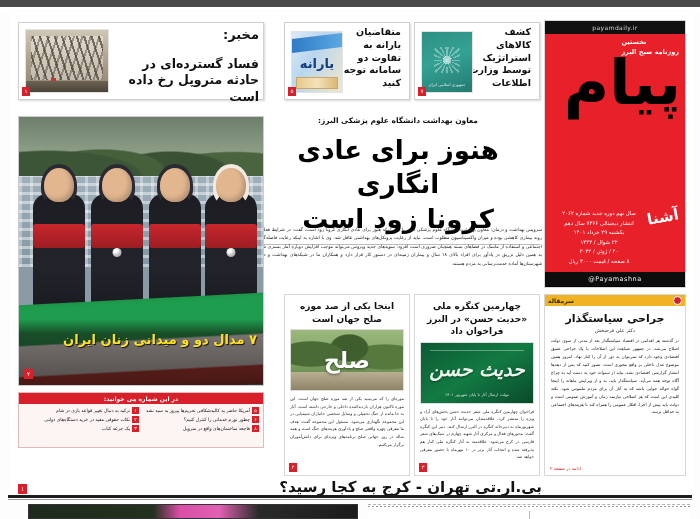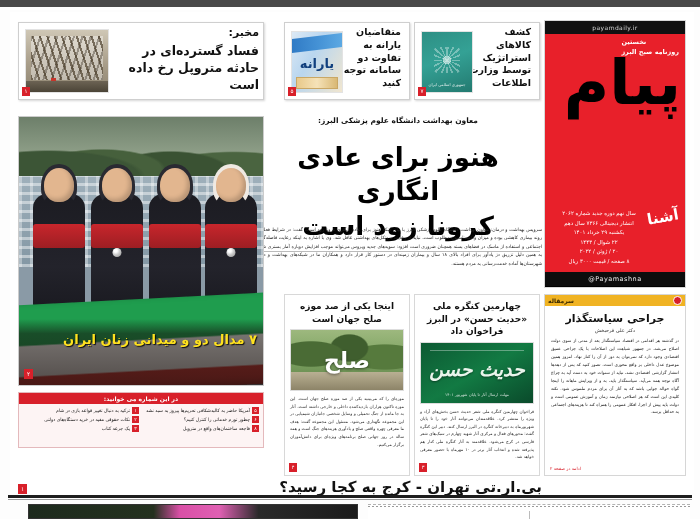--- a/index.html
+++ b/index.html
@@ -173,21 +173,21 @@
   }
   .metro .spark { position:absolute; left:30%; bottom:14%; width:5px; height:5px; background:#c8352b; }
 
   
   .lead {
     position: absolute; right: 152px; top: 104px;
     width: 288px;
     text-align: center;
   }
   .lead .over {
-    font-size: 7.5px; font-weight: bold; color: #111; margin-bottom: 15px;
+    font-size: 7.5px; font-weight: bold; color: #111; margin-bottom: 8px;
   }
   .lead h1 {
     font-size: 26px; font-weight: bold; color: #000;
     line-height: 1.32; letter-spacing: -.3px;
   }
   .lead .rule {
     margin: 8px auto 0; width: 284px; height: 1px; background: #bbb;
   }
 
   
@@ -495,21 +495,21 @@
       <div class="thumb yaraneh" style="left:6px; top:8px; width:52px; height:62px;">
         <div class="blue-band"></div>
         <div class="word">یارانه</div>
         <div class="bills"></div>
       </div>
       <div class="pgnum">۵</div>
     </div>
 
     <div class="teaser" style="left:8px; top:10px; width:246px; height:78px;">
       <div class="t-text" style="right:4px; width:150px; font-size:12.5px;">
-        <div style="font-size:11px; margin-bottom:2px;">مخبر:</div>
+        <div style="font-size:13px; margin-bottom:12px;">مخبر:</div>
         <div>فساد گسترده‌ای در حادثه متروپل رخ داده است</div>
       </div>
       <div class="thumb metro" style="left:6px; top:6px; width:84px; height:64px;">
         <div class="spark"></div>
       </div>
       <div class="pgnum">۱</div>
     </div>
 
     <div class="lead">
       <div class="over">معاون بهداشت دانشگاه علوم پزشکی البرز:</div>

